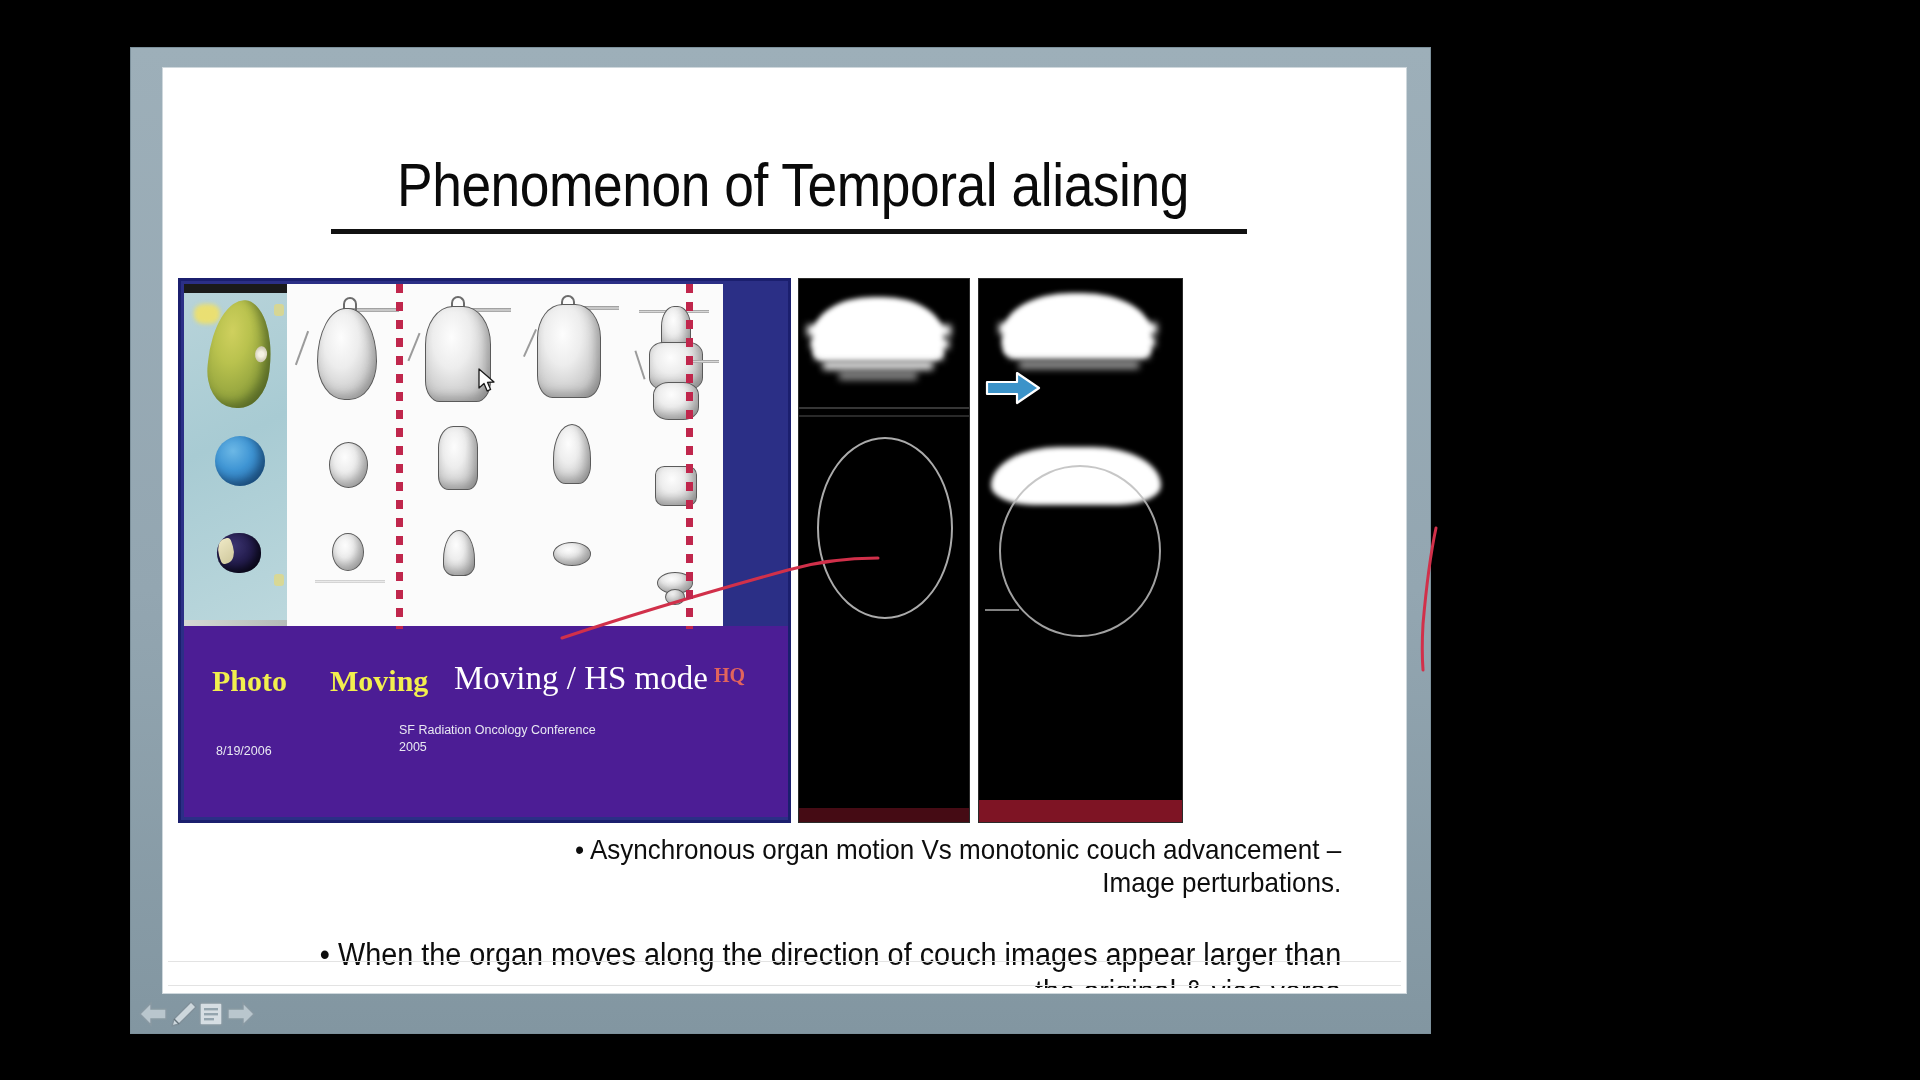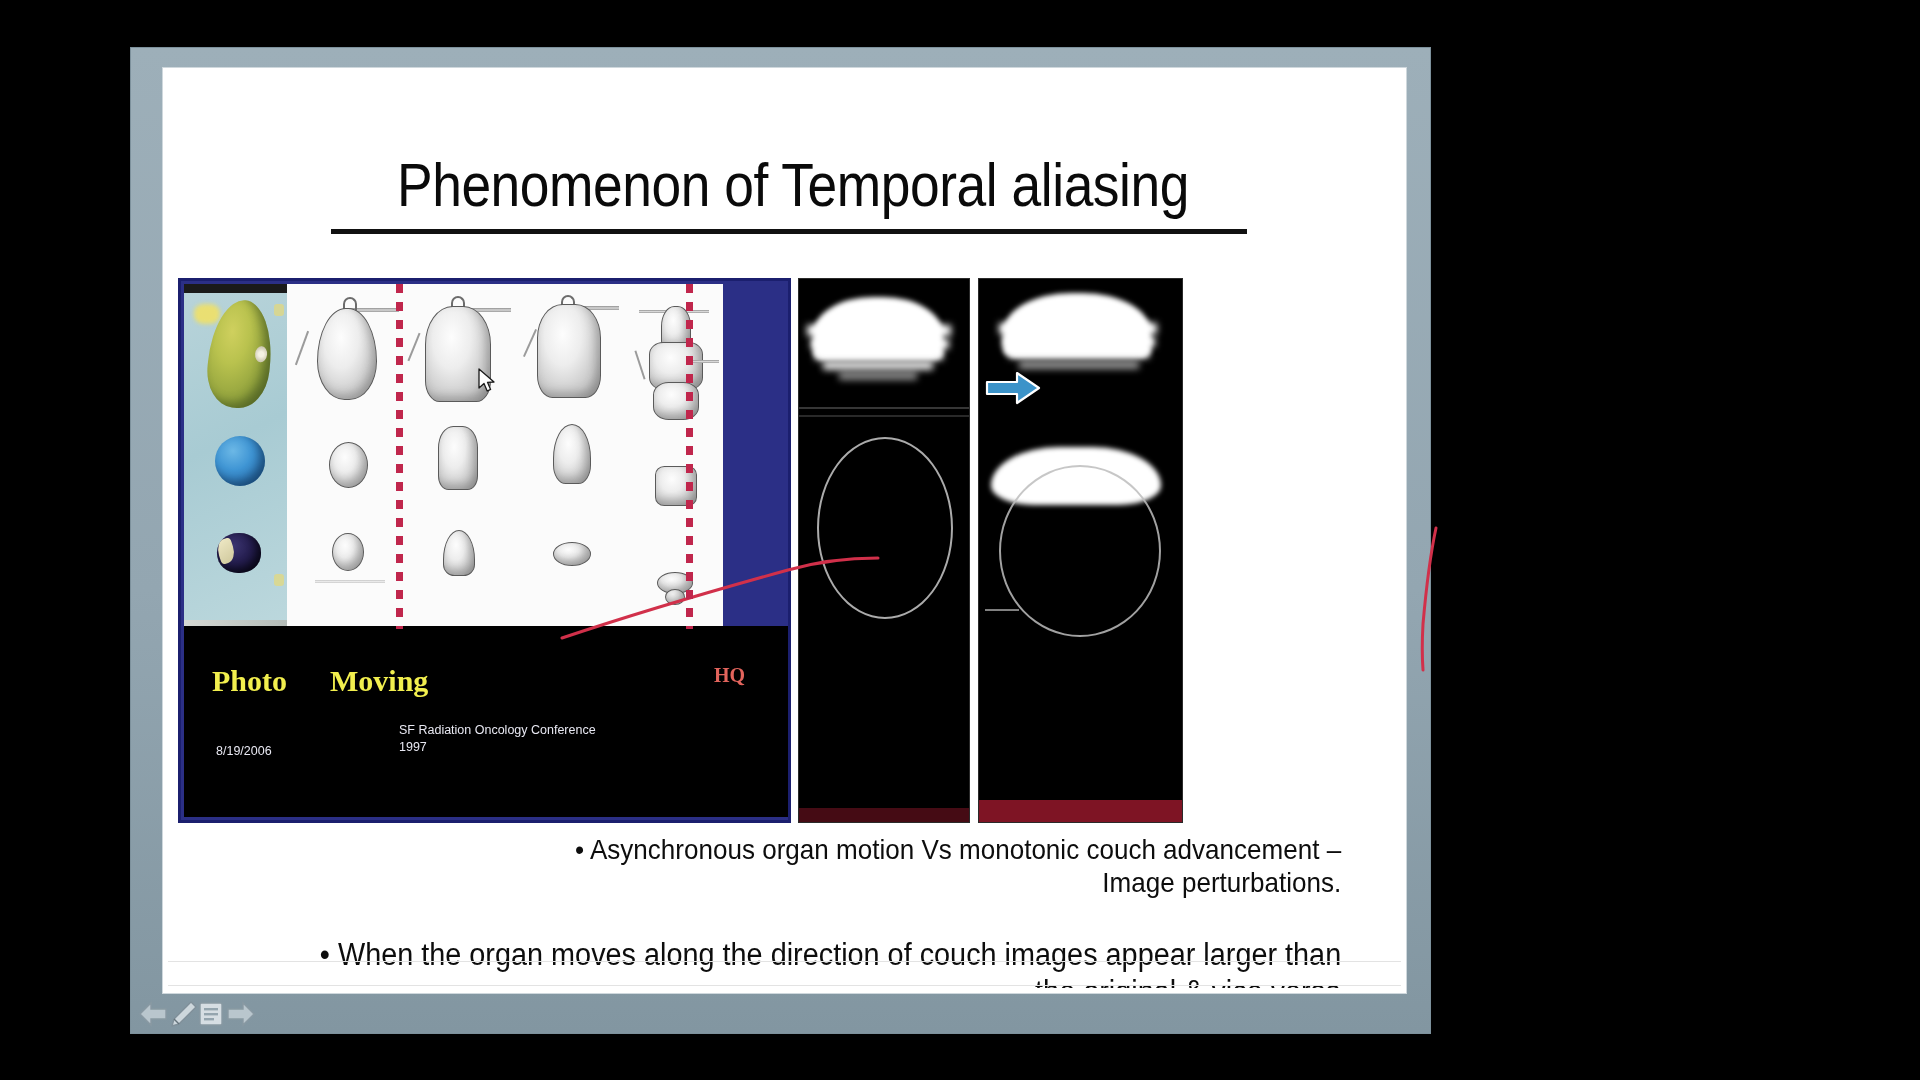--- a/index.html
+++ b/index.html
@@ -98,21 +98,21 @@
     background:radial-gradient(ellipse at 40% 32%,#fdfdfd 0%,#ededed 35%,#c9c9c9 70%,#9c9c9c 100%);
     border:1.5px solid #5a5a5a;
     box-shadow:inset -4px -5px 9px rgba(90,90,90,.35);
   }
   .rod{position:absolute;height:4px;background:linear-gradient(180deg,#8f8f8f,#d8d8d8,#9a9a9a);}
   .hook{position:absolute;width:10px;height:12px;border:2px solid #6c6c6c;border-bottom:none;border-radius:50% 50% 0 0;}
   .wire{position:absolute;width:2px;background:#9b9b9b;}
 
   
   .caption-bar{
-    position:absolute;left:3px;bottom:3px;width:604px;height:191px;background:#000000;
+    position:absolute;left:3px;bottom:3px;width:604px;height:191px;background:#4c1d95;
   }
   .cap-photo{position:absolute;left:28px;top:38px;color:#f2ef4e;font-family:"Liberation Serif",serif;font-weight:bold;font-size:30px;}
   .cap-static{position:absolute;left:146px;top:38px;color:#f2ef4e;font-family:"Liberation Serif",serif;font-weight:bold;font-size:30px;}
   .cap-moving{position:absolute;left:270px;top:34px;color:#ffffff;font-family:"Liberation Serif",serif;font-size:33px;}
   .cap-hq{position:absolute;left:530px;top:38px;color:#e2645c;font-family:"Liberation Serif",serif;font-weight:bold;font-size:20px;}
   .cap-conf{position:absolute;left:215px;top:96px;width:240px;color:#e8e8f2;font-size:12.5px;line-height:1.35;}
   .cap-date{position:absolute;left:32px;top:118px;color:#e8e8f2;font-size:12.5px;}
 
   
   .panel{position:absolute;top:0;background:#000;overflow:hidden;}
@@ -220,24 +220,25 @@
             <div class="shape" style="left:42px;top:305px;width:18px;height:14px;border-radius:50%;"></div>
           </div>
         </div>
 
         <div class="divider-dashed" style="left:215px;"></div>
         <div class="divider-dashed" style="left:505px;"></div>
 
         <div class="caption-bar">
           <div class="cap-photo">Photo</div>
           <div class="cap-static">Moving</div>
+          <div class="cap-moving">Moving / HS mode</div>
           <div class="cap-hq">HQ</div>
           <div class="cap-conf">
             <div>SF Radiation Oncology Conference</div>
-            <div>1997</div>
+            <div>2005</div>
           </div>
           <div class="cap-date">8/19/2006</div>
         </div>
       </div>
 
       <div class="panel panel-mid">
         <div class="blob-white" style="left:14px;top:18px;width:130px;height:62px;border-radius:46% 46% 8% 8%/60% 60% 10% 10%;"></div>
         <div class="streak" style="left:8px;top:46px;width:144px;height:11px;"></div>
         <div class="streak" style="left:12px;top:60px;width:138px;height:10px;"></div>
         <div class="streak" style="left:16px;top:72px;width:128px;height:9px;"></div>

